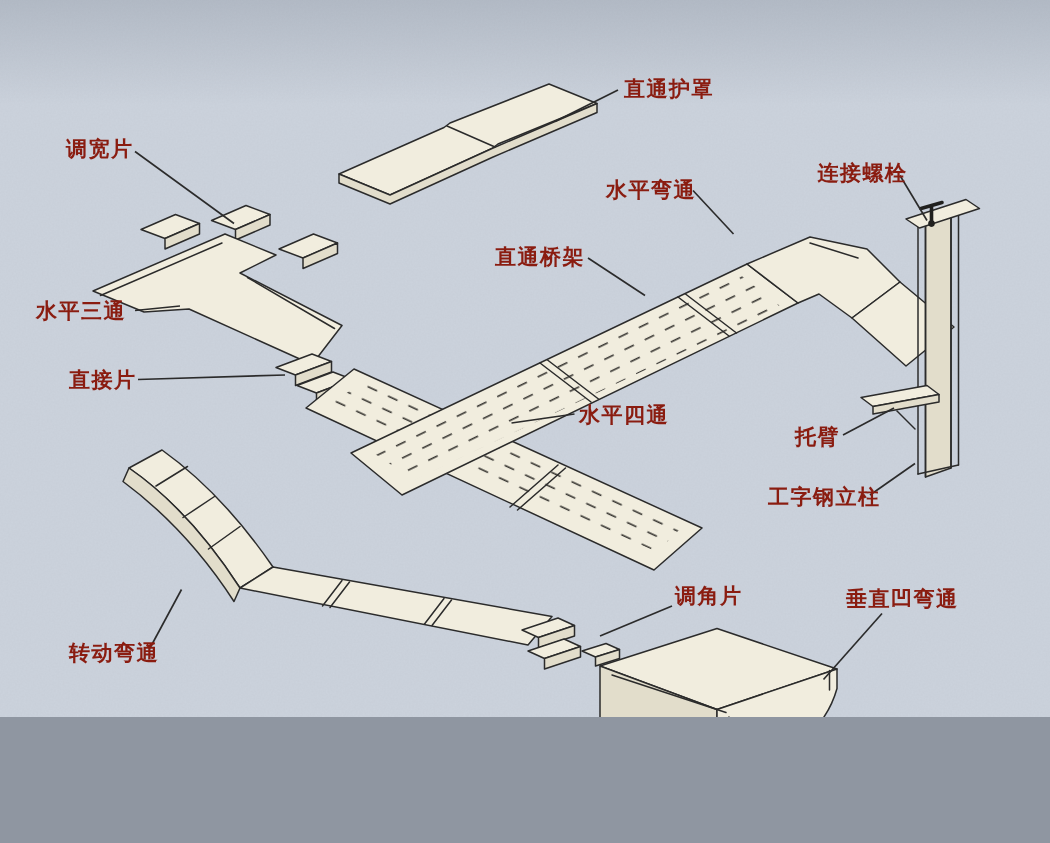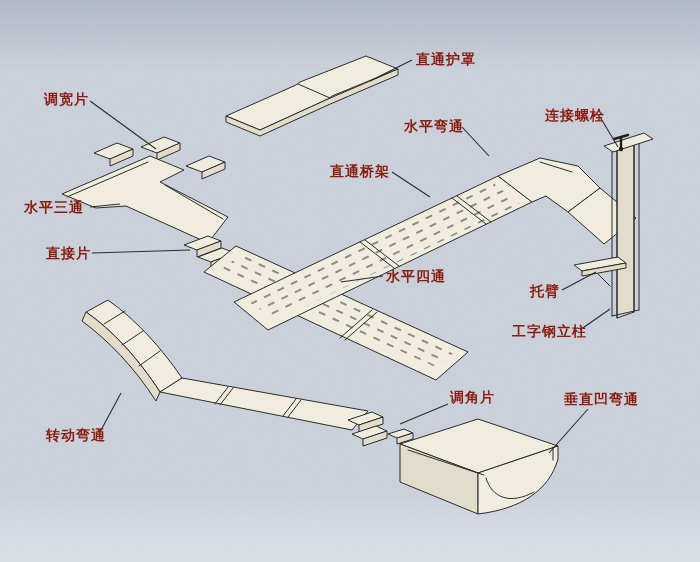--- a/index.html
+++ b/index.html
@@ -1,17 +1,17 @@
 <!DOCTYPE html>
 <html style="--c-background: #ccd3dd; --c-label: #8a1c10; --c-line: #2b2b2b; --c-tray: #f1edde; --c-shade: #e2ddcb;"><head>
 <meta charset="utf-8">
 <style>
   html,body{margin:0;padding:0;background:#8f96a1;}
   .stage{
-    position:relative;width:700px;height:562px;overflow:hidden;
+    position:relative;width:700px;height:478px;overflow:hidden;
     font-family:"DejaVu Sans","Liberation Sans",sans-serif;
     background:var(--c-background,#ccd3dd);
   }
   svg{display:block;}
   .tray{fill:var(--c-tray,#f1edde);stroke:var(--c-line,#2b2b2b);stroke-width:1;stroke-linejoin:round;}
   .shade{fill:var(--c-shade,#e2ddcb);stroke:var(--c-line,#2b2b2b);stroke-width:1;stroke-linejoin:round;}
   .edge{fill:none;stroke:var(--c-line,#2b2b2b);stroke-width:1;stroke-linecap:round;}
   .leader{stroke:var(--c-line,#2b2b2b);stroke-width:1.1;fill:none;}
   .lbl{fill:var(--c-label,#8a1c10);font-size:14px;font-weight:bold;letter-spacing:1px;}
   .bolt{stroke:#20201e;stroke-width:2.4;stroke-linecap:round;}

